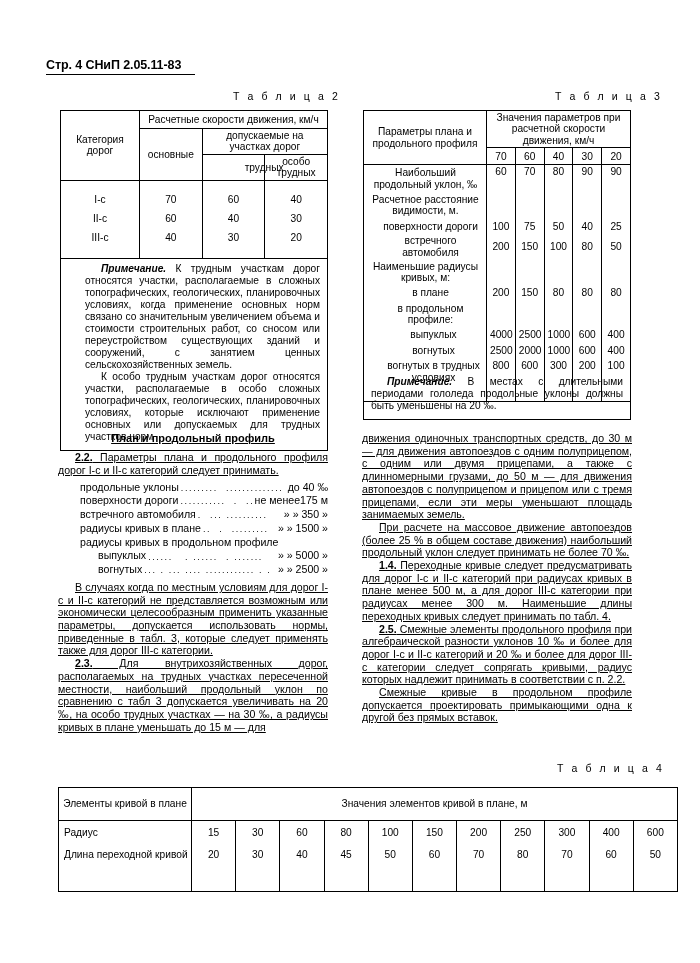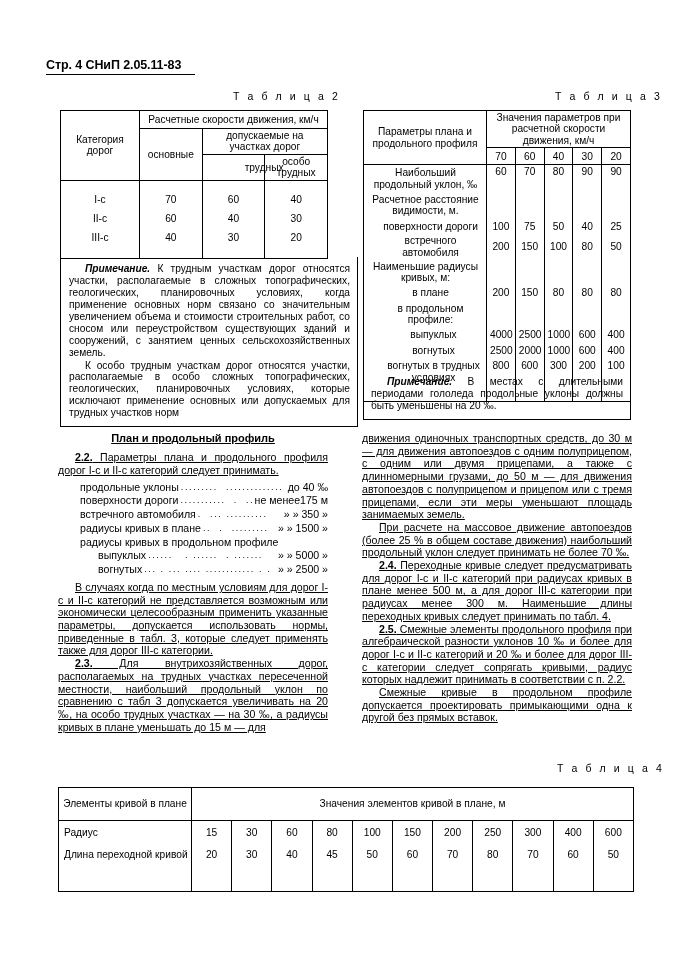--- a/index.html
+++ b/index.html
@@ -82,25 +82,25 @@
   #table2 .trd { width: 65px; padding-left: 42px; }
   #table2 .otrd { width: 65px; }
   #table2 .vspace td { height: 8px; border-top: none; }
   #table2 .datarow td { height: 17px; }
 
   
   #t2-note {
     position: absolute;
     left: 60px;
     top: 257px;
-    width: 298px;
+    width: 268px;
     border: 1px solid #000;
     border-top: none;
     box-sizing: border-box;
-    padding: 6px 7px 7px 8px;
+    padding: 6px 7px 7px 24px;
     font-size: 10.2px;
     line-height: 1.17;
     text-align: justify;
   }
   #t2-note p { margin: 0; text-indent: 16px; }
   #t2-note p + p { margin-top: 1px; }
   b.nt { font-style: italic; font-weight: bold; }
 
   
   #table3-wrap {
@@ -155,21 +155,21 @@
 
   
   ul.leaders {
     list-style: none;
     margin: 4px 0 4px 0;
     padding: 0 0 0 22px;
     font-size: 10.6px;
   }
   ul.leaders li {
     display: flex;
-    align-items: center;
+    align-items: flex-end;
     line-height: 1.30;
     white-space: nowrap;
   }
   ul.leaders li .lbl { flex: 0 0 auto; }
   ul.leaders li .dots {
     flex: 1 1 auto;
     overflow: hidden;
     margin: 0 2px;
     color: #000;
     font-size: 9px;
@@ -182,21 +182,21 @@
   ul.leaders li.sub { padding-left: 18px; }
   ul.leaders li.nolead { display: block; }
 
   
   #table4-wrap {
     position: absolute;
     left: 58px;
     top: 787px;
     width: 576px;
   }
-  #table4 { width: 576px; font-size: 10.2px; }
+  #table4 { width: 620px; font-size: 10.2px; }
   #table4 td { height: 17px; }
   #table4 .t4-head-l { width: 126px; }
   #table4 td.rowlbl { text-align: left; padding-left: 5px; }
   #table4 .t4-pad td { height: 9px; border-top: none; }
 </style>
 </head>
 <body>
 
 <div class="page">
 
@@ -413,21 +413,21 @@
     </ul>
 
     <p>В случаях когда по местным условиям для дорог I-с и II-с категорий не представляется возможным или экономически целесообразным применить указанные параметры, допускается использовать нормы, приведенные в табл. 3, которые следует применять также для дорог III-с категории.</p>
 
     <p><span class="num">2.3.</span><span> Для внутрихозяйственных дорог, располагаемых на трудных участках пересеченной местности, наибольший продольный уклон по сравнению с табл  3 допускается увеличивать на 20 ‰, на особо трудных участках — на 30 ‰, а радиусы кривых в плане уменьшать до 15 м — для</span></p>
   </div>
 
   <div class="col" id="col-right">
     <p class="noind">движения одиночных транспортных средств, до 30 м — для движения автопоездов с одним полуприцепом, с одним или двумя прицепами, а также с длинномерными грузами, до 50 м — для движения автопоездов с полуприцепом и прицепом или с тремя прицепами, если эти меры уменьшают площадь занимаемых земель.</p>
     <p>При расчете на массовое движение автопоездов (более 25 % в общем составе движения) наибольший продольный уклон следует принимать не более 70 ‰.</p>
-    <p><span class="num">2.4.</span><span> Переходные кривые следует предусматривать для дорог I-с и II-с категорий при радиусах кривых в плане менее 500 м, а для дорог III-с категории при радиусах менее 300 м. Наименьшие длины переходных кривых следует принимать по табл. 4.</span></p>
+    <p><span class="num">1.4.</span><span> Переходные кривые следует предусматривать для дорог I-с и II-с категорий при радиусах кривых в плане менее 500 м, а для дорог III-с категории при радиусах менее 300 м. Наименьшие длины переходных кривых следует принимать по табл. 4.</span></p>
     <p><span class="num">2.5.</span><span> Смежные элементы продольного профиля при алгебраической разности уклонов 10 ‰ и более для дорог I-с и II-с категорий и 20 ‰ и более для дорог III-с категории следует сопрягать кривыми, радиус которых надлежит принимать в соответствии с п. 2.2.</span></p>
     <p>Смежные кривые в продольном профиле допускается проектировать примыкающими одна к другой без прямых вставок.</p>
   </div>
 
   <div class="tbl-caption" id="cap-t4">Т а б л и ц а   4</div>
 
   <div id="table4-wrap">
     <table class="doc" id="table4">
       <tbody>
           <tr>

